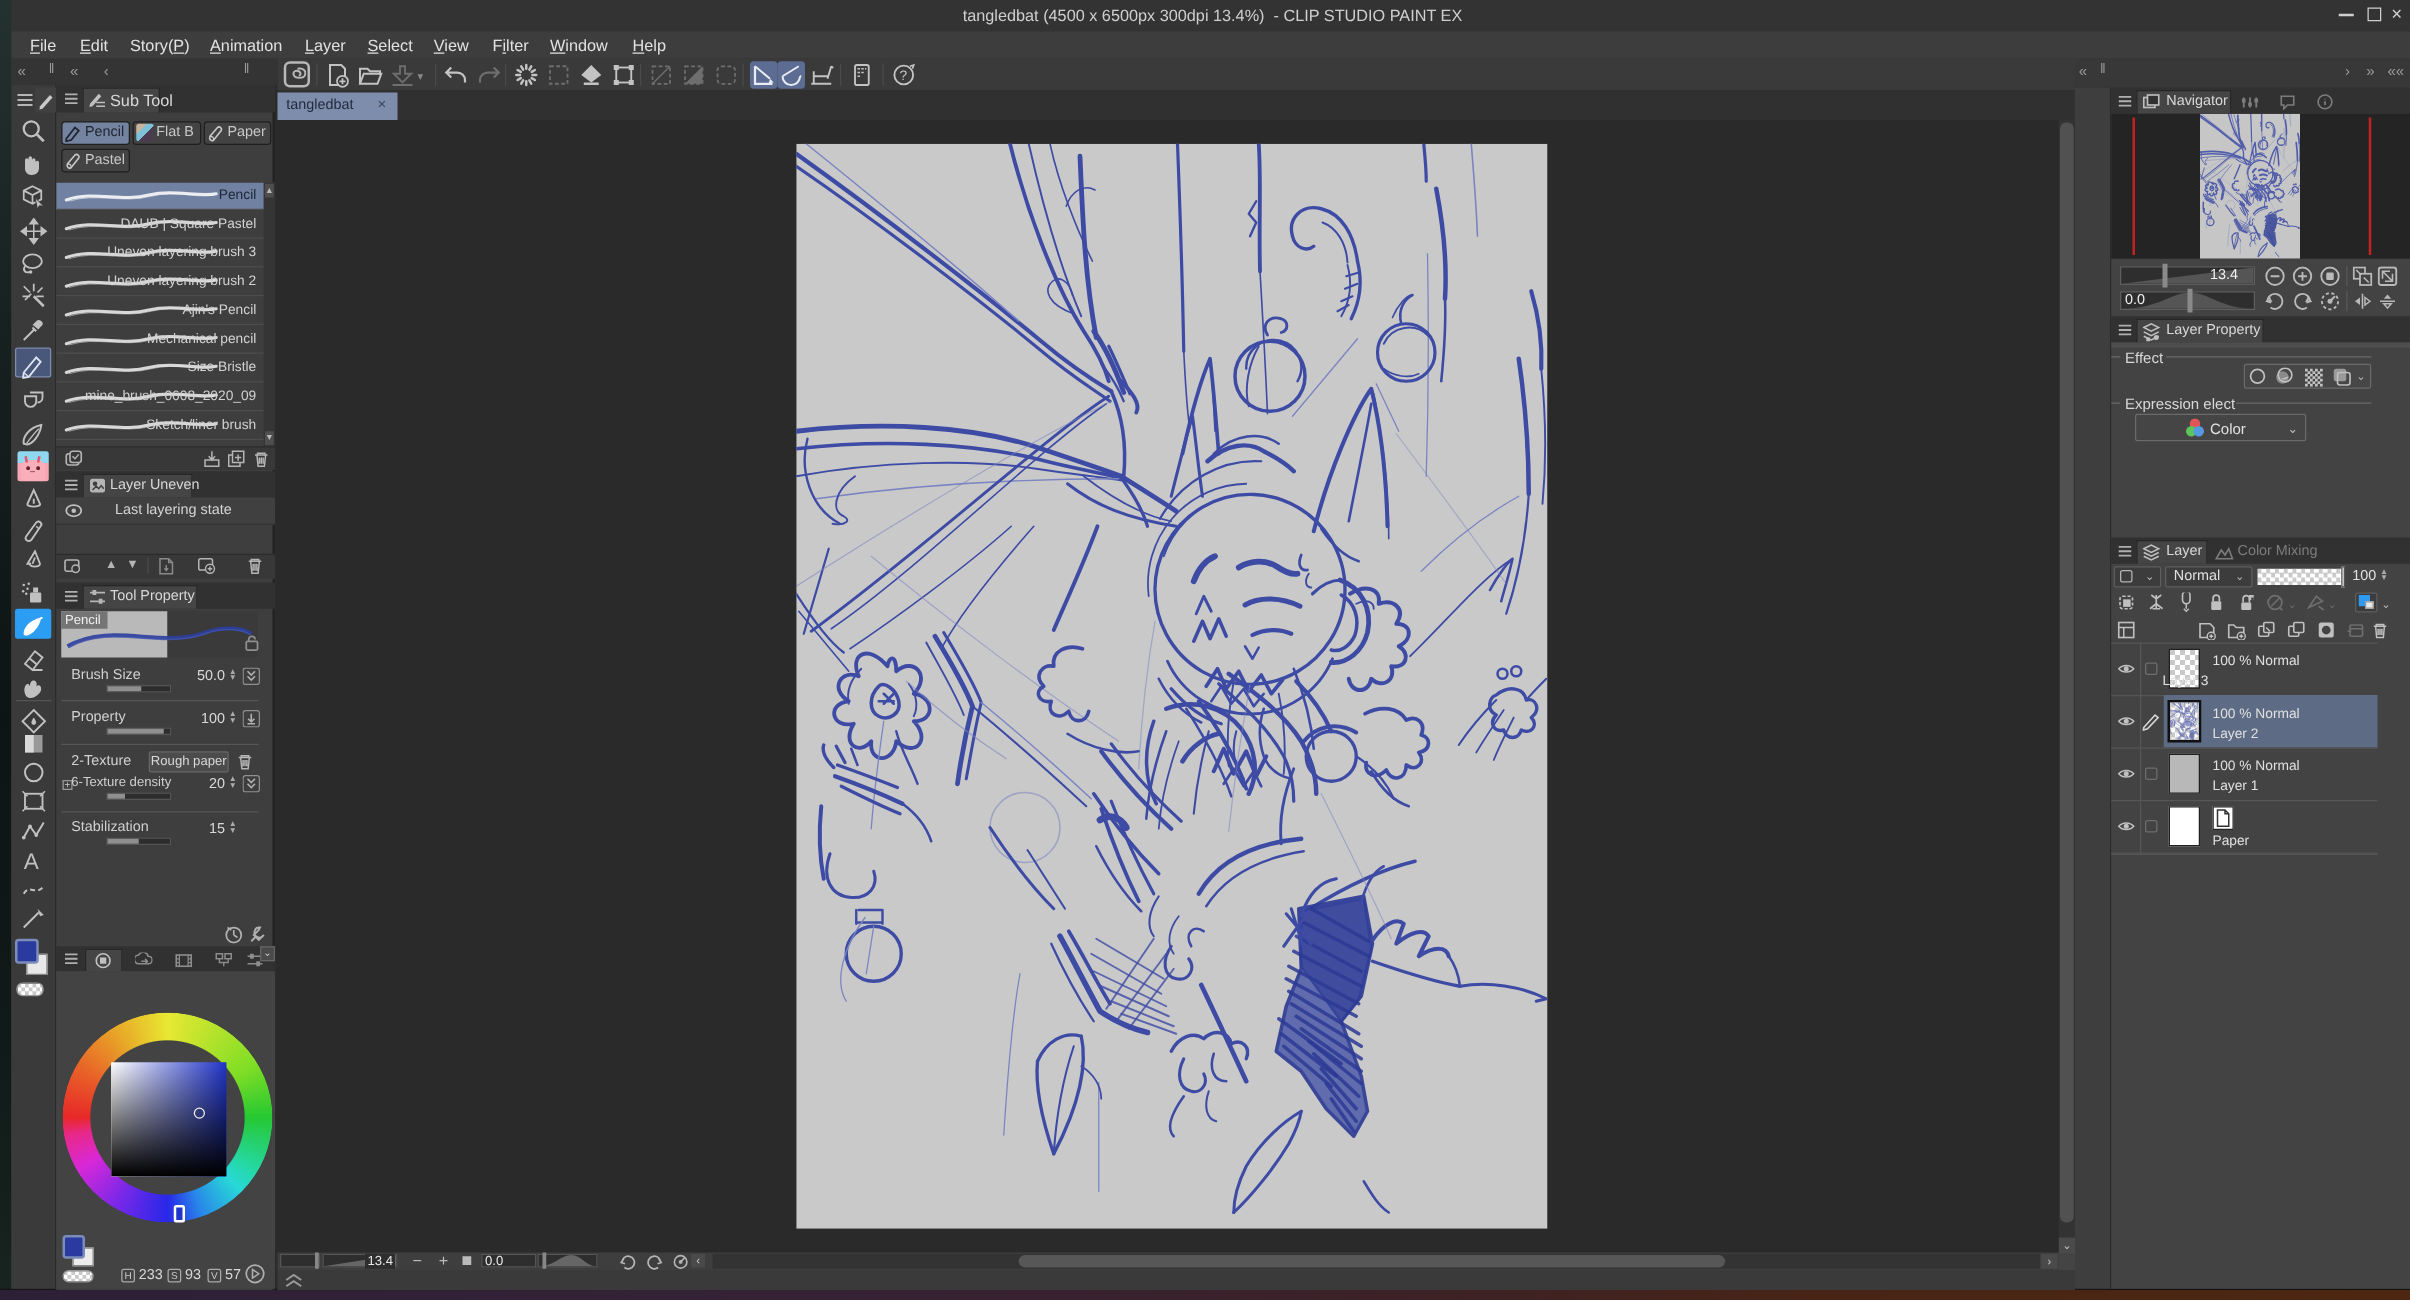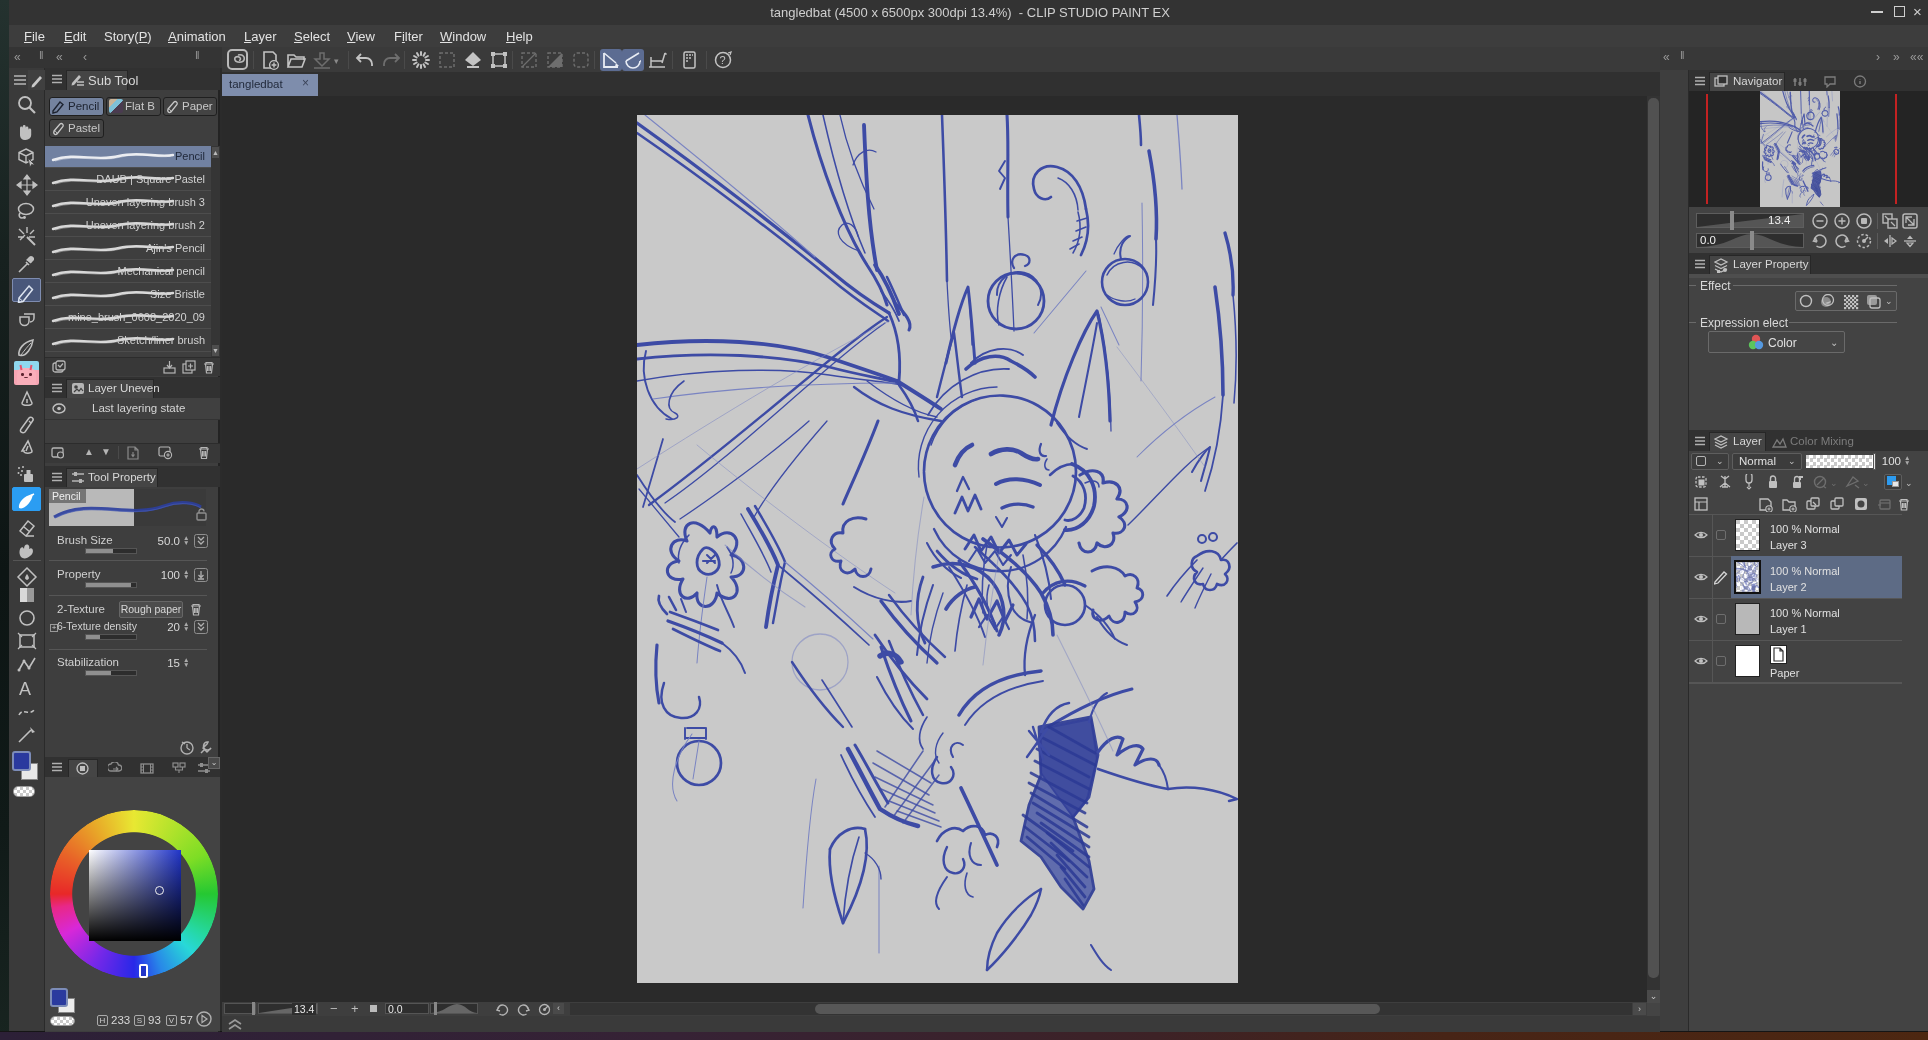--- a/index.html
+++ b/index.html
@@ -1546,21 +1546,21 @@
 <div class="a" style="left:1712px;top:514px;width:1px;height:169px;background:#565656;"></div>
 <div class="a ic" style="left:1694px;top:529px;">
     <svg width="14" height="12" viewBox="0 0 14 12">
       <path d="M1,6 C4,2.5 10,2.5 13,6 C10,9.5 4,9.5 1,6 Z" fill="none" stroke="#c0c0c0" stroke-width="1.2"></path>
       <circle cx="7" cy="6" r="2" fill="#c0c0c0"></circle>
     </svg>
   </div>
 <div class="a" style="left:1716px;top:530px;width:10px;height:10px;border:1.5px solid #6e6e6e;border-radius:2px;"></div>
 <div class="a chk" style="left:1735px;top:519px;width:25px;height:32px;border:1px solid #222;"></div>
 <div class="a" style="left:1770px;top:523px;font-size:11px;color:#e0e0e0;">100 % Normal</div>
-<div class="a" style="left:1770px;top:539px;font-size:11px;color:#e0e0e0;">Layer 3</div>
+<div class="a" style="left:1730px;top:539px;font-size:11px;color:#e0e0e0;">Layer 3</div>
 <div class="a" style="left:1689px;top:556px;width:213px;height:1px;background:#565656;"></div>
 <div class="a" style="left:1731px;top:556px;width:171px;height:42px;background:#5d6b85;"></div>
 <div class="a ic" style="left:1694px;top:571px;">
     <svg width="14" height="12" viewBox="0 0 14 12">
       <path d="M1,6 C4,2.5 10,2.5 13,6 C10,9.5 4,9.5 1,6 Z" fill="none" stroke="#c0c0c0" stroke-width="1.2"></path>
       <circle cx="7" cy="6" r="2" fill="#c0c0c0"></circle>
     </svg>
   </div>
 <div class="a ic" style="left:1714px;top:569px;">
     <svg width="15" height="16" viewBox="0 0 15 16">

